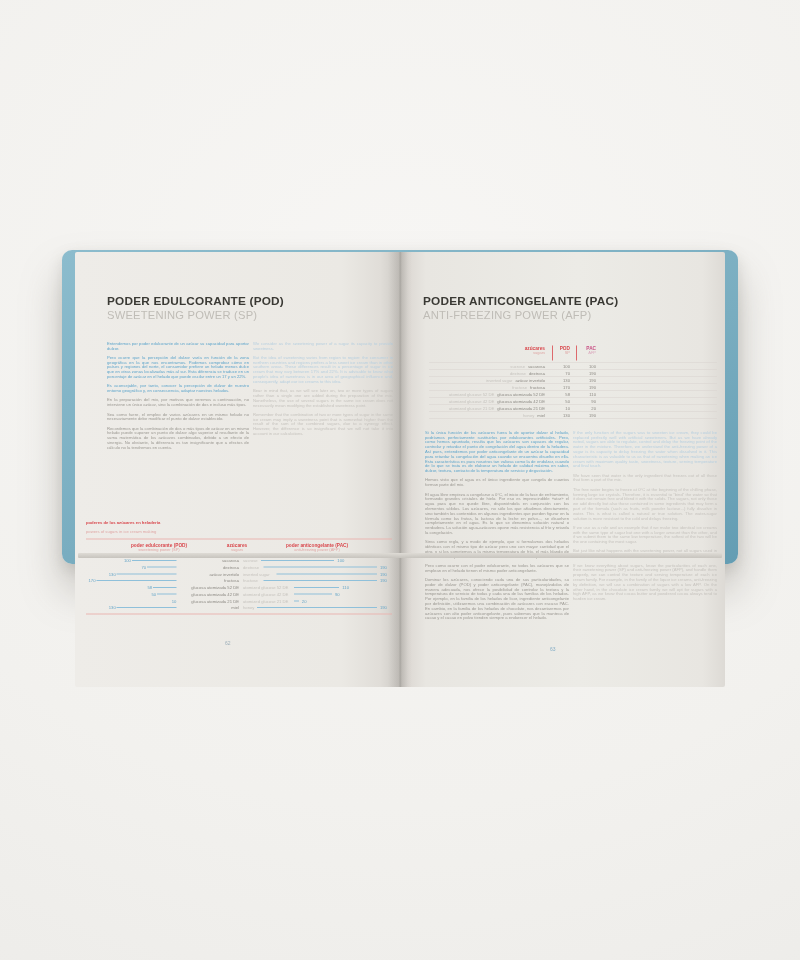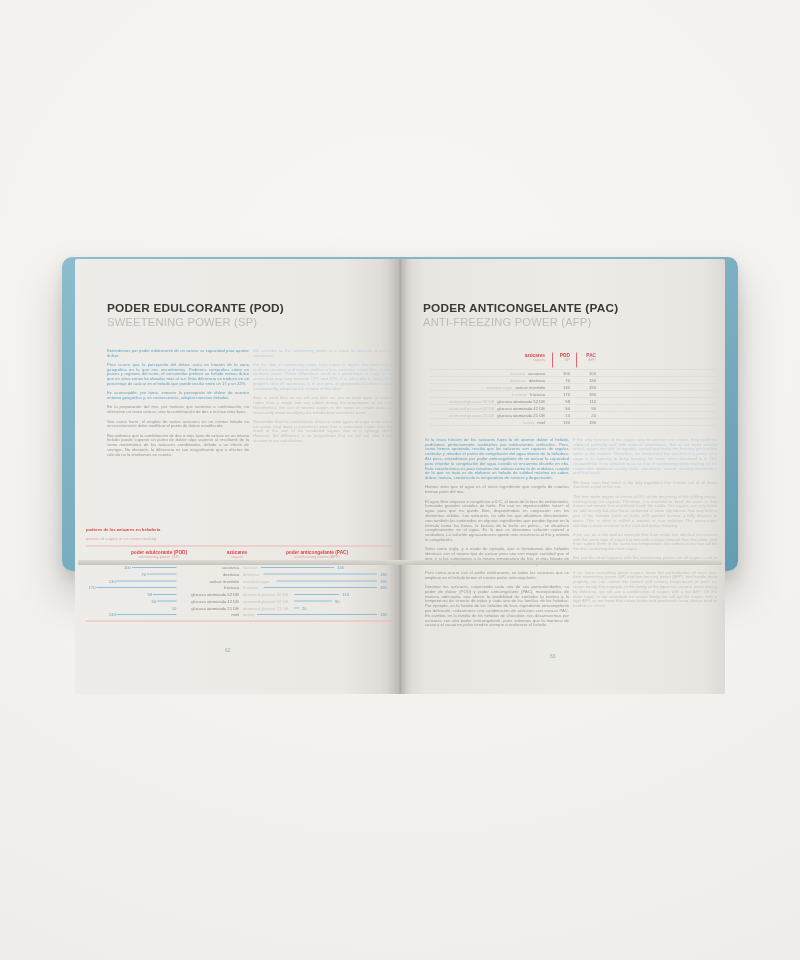--- a/index.html
+++ b/index.html
@@ -6,21 +6,21 @@
     --red:#d9484d; --red-light:#dfa6a4; --magenta:#c84f84; --magenta-light:#dba6bc;
     --blue:#5ea5cb; --blue-light:#b7cfdf; --gray-es:#9b9892; --gray-en:#c6c3be;
     --line-blue:#8fc0da; --num-blue:#69a7c8; --rule-pink:#eab5b1; --rule-gray:#d8d3ce;
     --ink:#3a3934; --ink-light:#bfbcb6;
   }
   *{box-sizing:border-box;}
   html,body{margin:0;padding:0;}
   body{font-family:"Liberation Sans","DejaVu Sans",sans-serif;}
   .stage{position:relative;width:800px;height:960px;overflow:hidden;
     background:radial-gradient(120% 90% at 50% 30%, #f7f6f4 0%, #f2f1ee 60%, #ecebe8 100%);}
-  .book{position:absolute;left:62px;top:257px;width:676px;height:314px;border-radius:10px;
+  .book{position:absolute;left:62px;top:250px;width:676px;height:314px;border-radius:10px;
     background:linear-gradient(160deg,#8cbccd 0%,#79adc0 55%,#649db3 100%);
     box-shadow:0 26px 40px rgba(125,122,114,.38), 0 6px 14px rgba(125,122,114,.22);}
   .pages-edge{position:absolute;left:16px;right:16px;bottom:6px;height:5px;border-radius:1px;
     background:linear-gradient(#dedbd5,#c7c4be);}
   .page{position:absolute;top:2px;width:325px;height:435px;}
   .page-left{left:13px;border-radius:2px 0 0 2px;
     background:linear-gradient(to right,#eeece8 0%,#ebe9e4 82%,#e0ddd8 94%,#ccc9c4 100%);}
   .page-right{left:338px;border-radius:0 2px 2px 0;
     background:linear-gradient(to right,#c6c3be 0%,#ddd9d4 2.5%,#e8e6e1 8%,#ecebe6 55%,#e8e6e1 93%,#dddad5 100%);}
   .spine{position:absolute;left:326px;top:2px;width:24px;height:435px;pointer-events:none;

